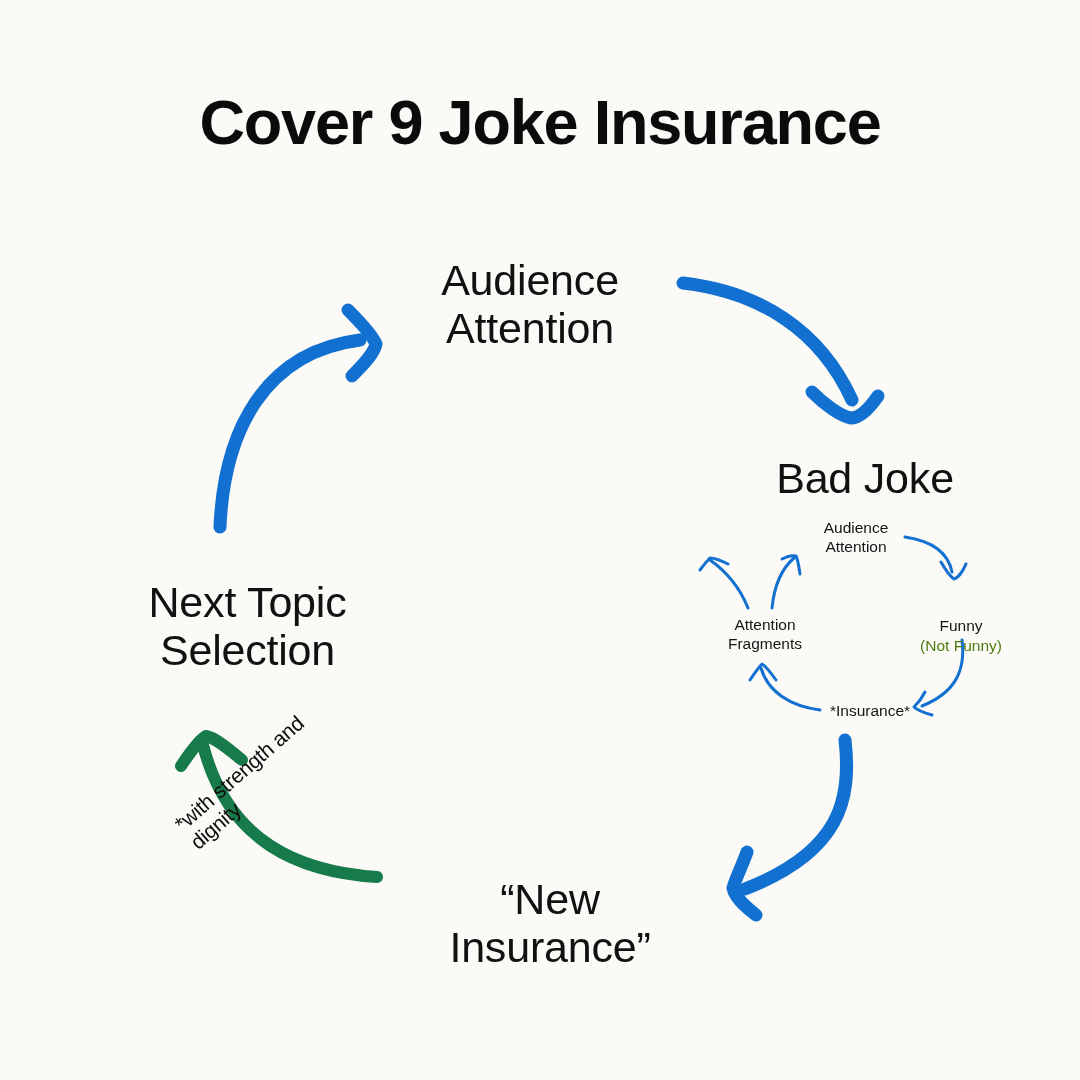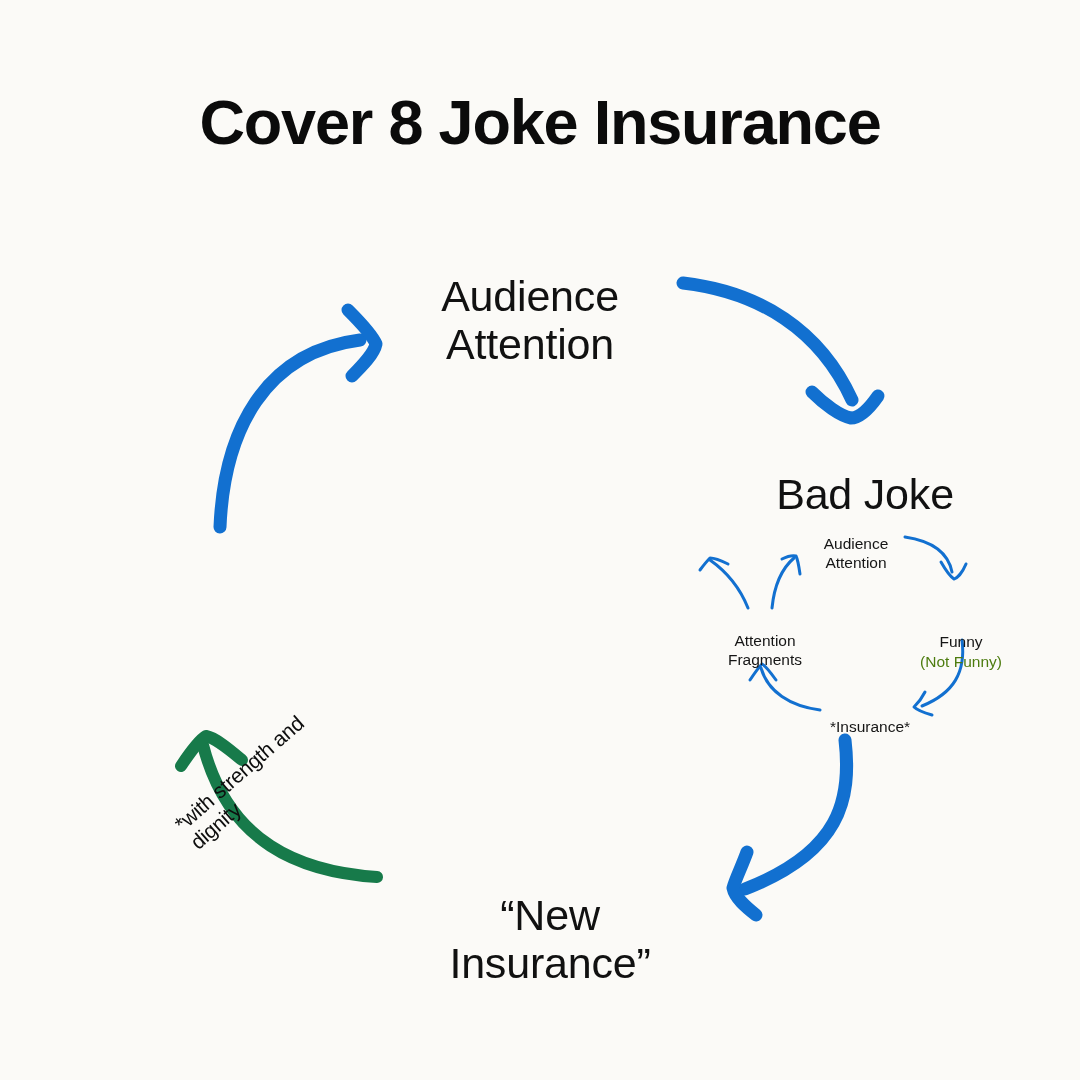--- a/index.html
+++ b/index.html
@@ -21,21 +21,20 @@
     width: 1080px;
     height: 1080px;
     pointer-events: none;
   }
   .lbl {
     position: absolute;
     color: #111111;
     line-height: 1.12;
     white-space: pre-line;
     letter-spacing: -0.2px;
-    margin-top: 16px;
   }
   #page-title {
     position: absolute;
     left: 0;
     top: 86px;
     width: 1080px;
     text-align: center;
     font-size: 63px;
     font-weight: 700;
     color: #0b0b0b;
@@ -71,21 +70,21 @@
     transform: rotate(-41deg);
     transform-origin: 0 0;
     letter-spacing: -0.3px;
   }
 </style>
 </head>
 <body>
 
 <div id="canvas">
 
-  <div id="page-title">Cover 8 Joke Insurance</div>
+  <div id="page-title">Cover 9 Joke Insurance</div>
 
   <svg id="svg-layer" viewBox="0 0 1080 1080" xmlns="http://www.w3.org/2000/svg">
 
     <g>
       <path d="M683 283 C 760 292, 820 330, 852 400" fill="none" stroke="#1270D0" stroke-width="13" stroke-linecap="round" stroke-linejoin="round"></path>
       <path d="M812 392 C 824 404, 840 416, 851 418 C 861 418, 871 406, 878 396" fill="none" stroke="#1270D0" stroke-width="13" stroke-linecap="round" stroke-linejoin="round"></path>
     </g>
 
     <g>
       <path d="M845 740 C 852 800, 840 852, 745 889" fill="none" stroke="#1270D0" stroke-width="13" stroke-linecap="round" stroke-linejoin="round"></path>
@@ -128,20 +127,22 @@
     </g>
   </svg>
 
   <div class="lbl outer-label" style="left:390px; top:256px; width:280px;">Audience
 Attention</div>
 
   <div class="lbl outer-label" style="left:735px; top:454px; width:260px;">Bad Joke</div>
 
   <div class="lbl outer-label" style="left:395px; top:875px; width:310px;">“New Insurance”</div>
 
+  <div class="lbl outer-label" style="left:105px; top:578px; width:285px;">Next Topic
+Selection</div>
 
   <div id="annotation-green">*with strength
 and dignity</div>
 
   <div class="lbl inner-label" style="left:806px; top:518px; width:100px;">Audience
 Attention</div>
 
   <div class="lbl inner-label" style="left:915px; top:597px; width:92px;">
     <span>Funny</span>
     <span class="red">(Not Funny)</span>

